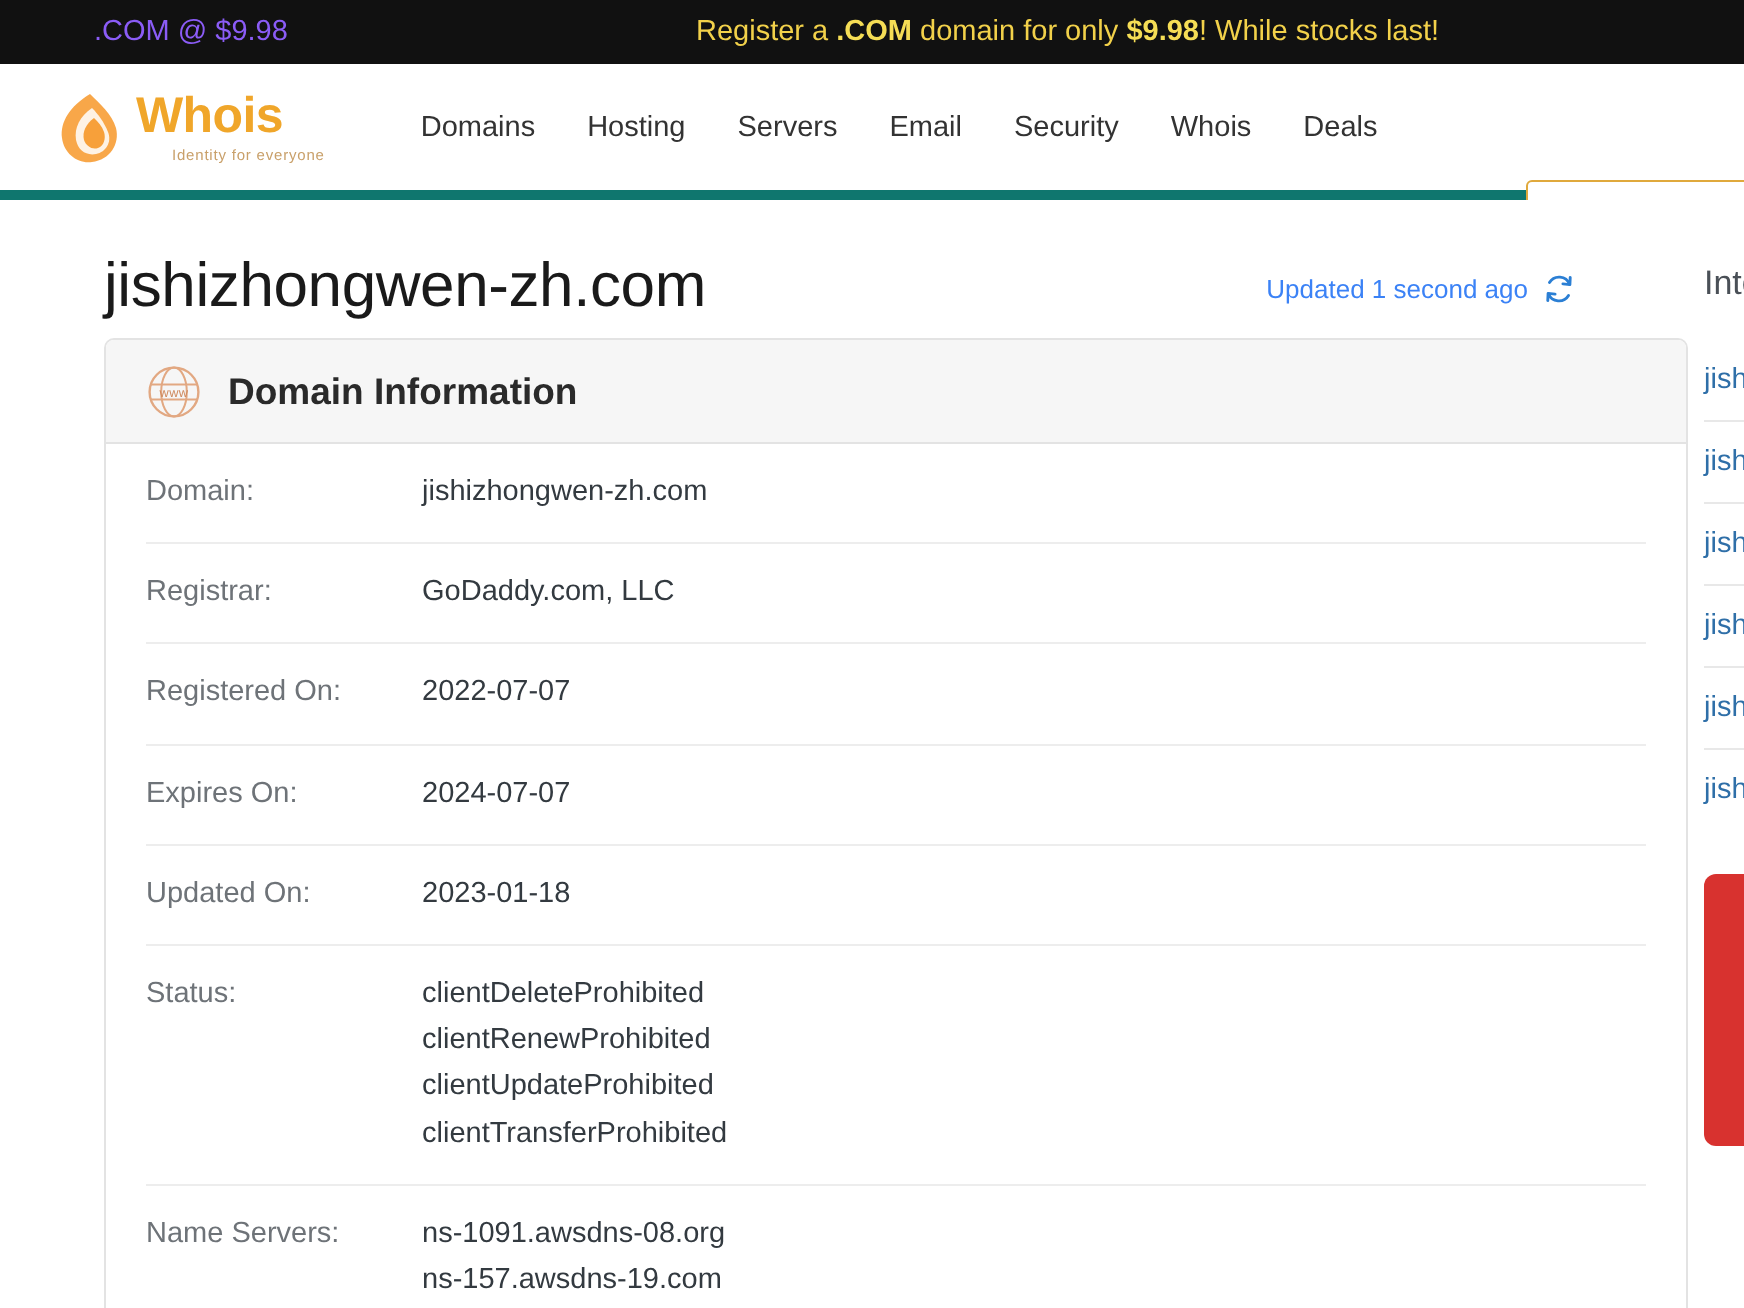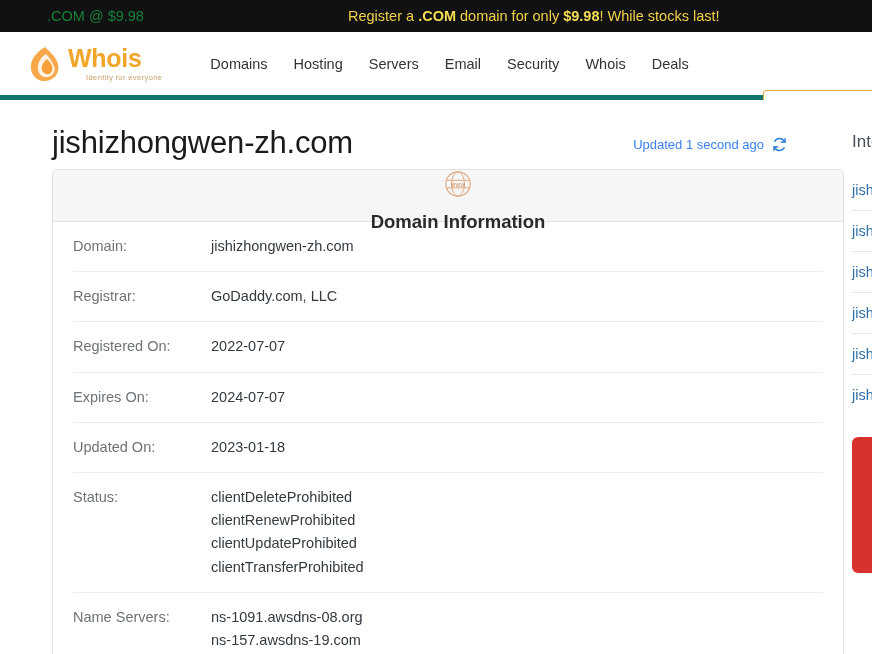--- a/index.html
+++ b/index.html
@@ -20,21 +20,21 @@
     align-items: center;
     position: relative;
     color: #f2c744;
     font-size: 14.5px;
   }
   .promo-left {
     position: absolute;
     left: 47px;
     top: 50%;
     transform: translateY(-50%);
-    color: #15803d;
+    color: #8b5cf6;
     font-size: 14.5px;
     white-space: nowrap;
   }
   .promo-center {
     position: absolute;
     left: 348px;
     top: 50%;
     transform: translateY(-50%);
     color: #f2d14a;
     font-size: 14.5px;
@@ -177,21 +177,20 @@
     overflow: hidden;
   }
   .card-header {
     background: #f6f6f6;
     border-bottom: 1px solid #e3e3e3;
     height: 52px;
     display: flex;
     align-items: center;
     padding-left: 20px;
     gap: 13px;
-    flex-direction: column;
   }
   .www-icon {
     width: 28px;
     height: 28px;
     flex: 0 0 auto;
   }
   .www-icon svg { display: block; }
   .card-title {
     font-size: 18.5px;
     font-weight: 700;

